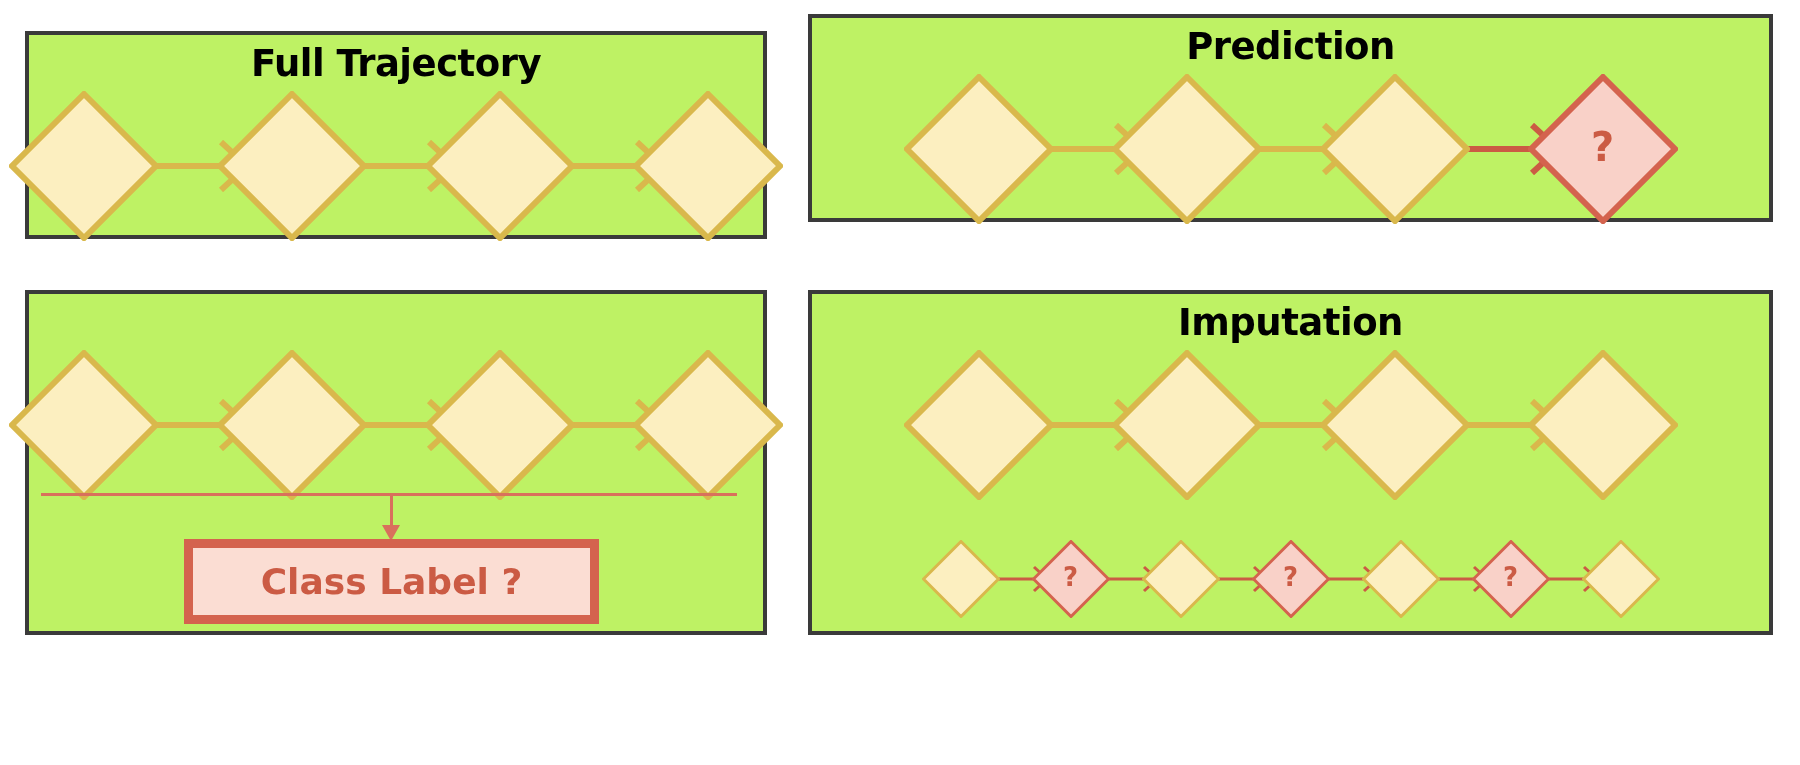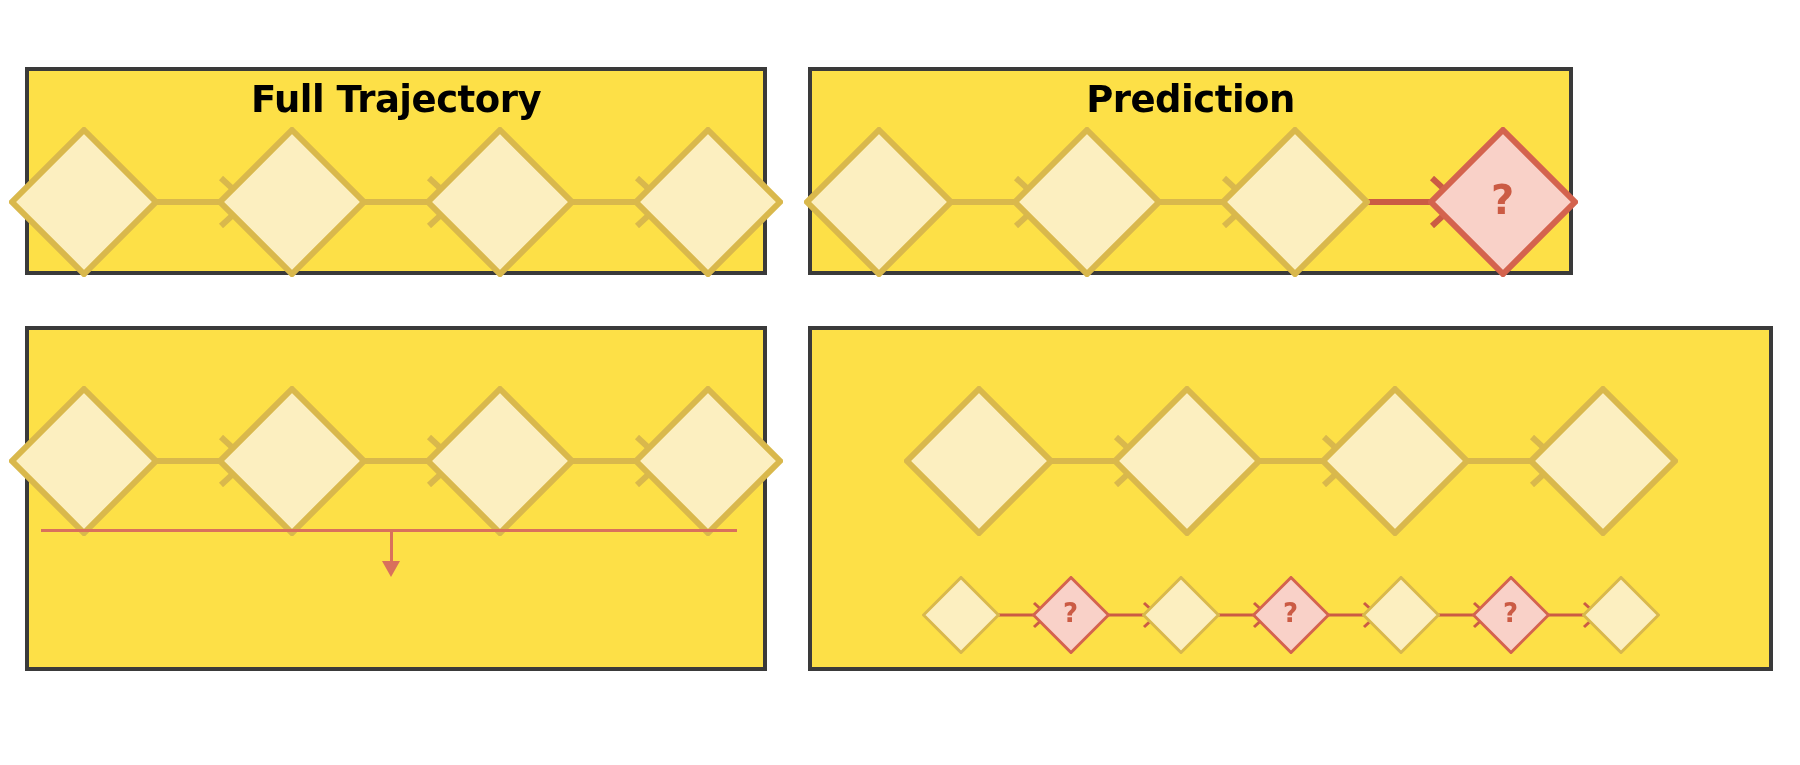--- a/index.html
+++ b/index.html
@@ -17,28 +17,27 @@
   .board {
     position: relative;
     width: 1800px;
     height: 765px;
     box-sizing: border-box;
   }
 
   .panel {
     position: absolute;
     box-sizing: border-box;
-    background: #fde047;
+    background: #bef264;
     border: 4px solid #3a3a3a;
-    margin-top: 36px;
   }
 
   
   #panel-full        { left: 25px;  top: 31px;  width: 742px; height: 208px; }
-  #panel-prediction  { left: 808px; top: 31px;  width: 765px; height: 208px; }
+  #panel-prediction  { left: 808px; top: 14px;  width: 965px; height: 208px; }
   #panel-classification { left: 25px;  top: 290px; width: 742px; height: 345px; }
   #panel-imputation  { left: 808px; top: 290px; width: 965px; height: 345px; }
 
   .panel-title {
     position: absolute;
     left: 0;
     right: 0;
     text-align: center;
     font-weight: bold;
     color: #000000;
@@ -229,23 +228,27 @@
           <svg width="150" height="150" viewBox="0 0 150 150">
             <polygon points="75,3 147,75 75,147 3,75" fill="#FCEFC0" stroke="#D9B84C" stroke-width="6" stroke-linejoin="miter"></polygon>
           </svg>
         </div>
       </div>
 
     <div class="bracket-line" style="left:12px; right:26px; top:199px;"></div>
     <div class="bracket-stem" style="left:361px; top:199px; height:36px;"></div>
     <div class="bracket-head" style="left:353px; top:231px;"></div>
 
+    <div class="label-box" style="left:155px; top:245px; width:415px; height:85px;">
+      <span>Class Label ?</span>
+    </div>
   </div>
 
   <div class="panel" id="panel-imputation">
+    <div class="panel-title">Imputation</div>
     <div class="chain" id="chain-imputation-top" style="left:0;right:0;top:56px;height:150px;">
         <div class="dia" style="width: 150px; height: 150px;">
           <svg width="150" height="150" viewBox="0 0 150 150">
             <polygon points="75,3 147,75 75,147 3,75" fill="#FCEFC0" stroke="#D9B84C" stroke-width="6" stroke-linejoin="miter"></polygon>
           </svg>
         </div>
         <svg class="arrow" width="118" height="52" viewBox="0 0 118 52" style="margin-left: -30px; margin-right: -30px;">
           <line x1="0" y1="26" x2="108.9" y2="26" stroke="#D9B84C" stroke-width="6"></line>
           <path d="M 92 2 L 118 26 L 92 50" fill="none" stroke="#D9B84C" stroke-width="6" stroke-linecap="butt" stroke-linejoin="miter"></path>
         </svg>

